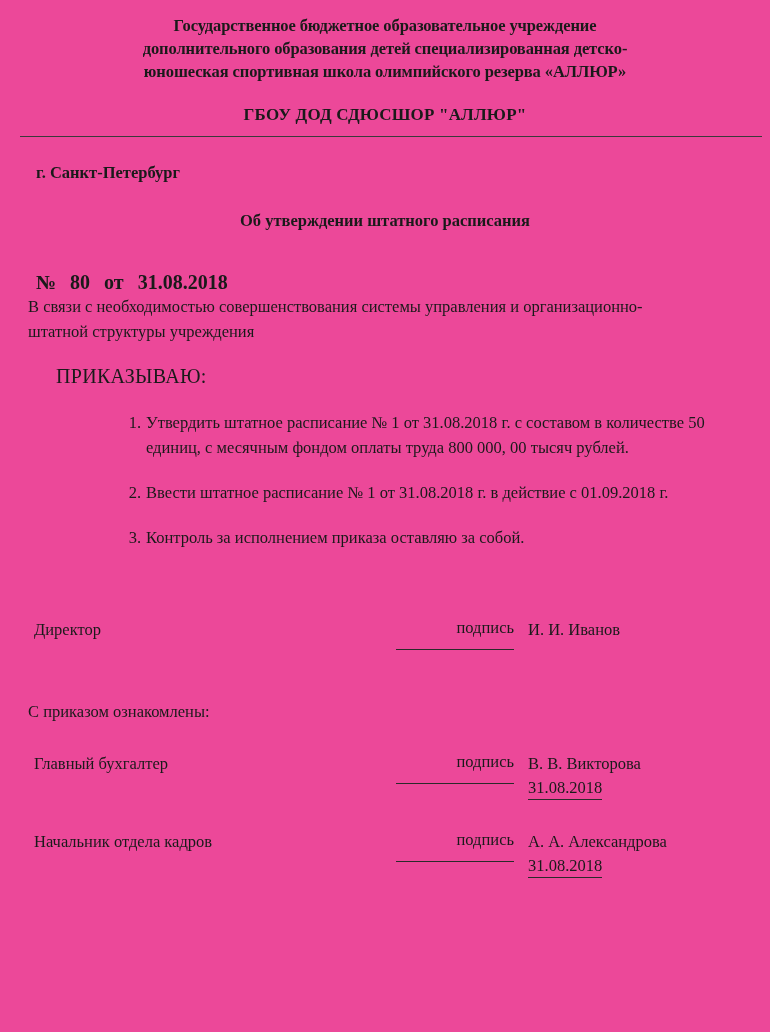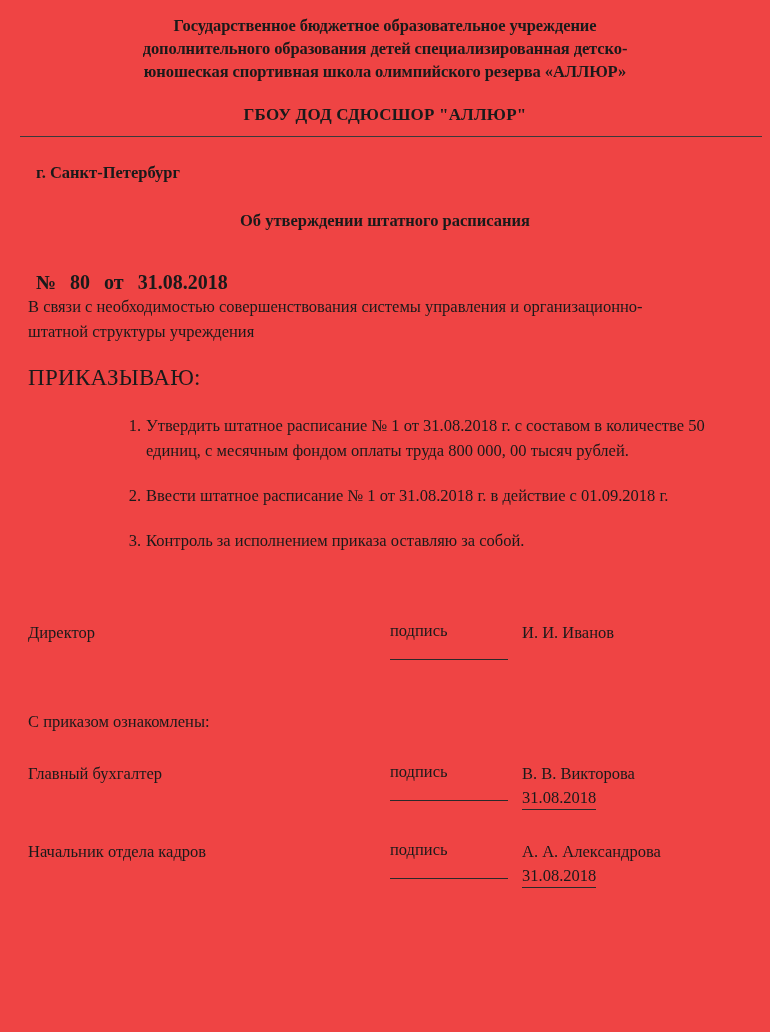--- a/index.html
+++ b/index.html
@@ -8,21 +8,21 @@
     background: #ffffff;
   }
   body {
     font-family: "Liberation Serif", "DejaVu Serif", serif;
     color: #1a1a1a;
   }
   #page {
     position: relative;
     width: 770px;
     height: 1032px;
-    background: #ef4444;
+    background: #ec4899;
     box-sizing: border-box;
     overflow: hidden;
   }
 
   
   .org-block {
     padding: 14px 58px 0 58px;
     text-align: center;
   }
   .org-line {
@@ -77,22 +77,23 @@
 
   
   .body-wrap { padding: 0 28px; }
   .preamble {
     font-size: 16.5px;
     line-height: 25px;
     max-width: 660px;
   }
   .order-word {
     margin-top: 21px;
-    font-size: 23px;
+    font-size: 20px;
     letter-spacing: 0.3px;
+    margin-left: 28px;
   }
 
   ol.items {
     margin: 22px 0 0 0;
     padding: 0 0 0 118px;
     list-style: none;
   }
   ol.items li {
     position: relative;
     font-size: 16.5px;
@@ -107,31 +108,32 @@
     width: 22px;
     text-align: right;
   }
 
   
   .sign-wrap { padding: 0 28px; }
   .sign-row {
     display: flex;
     align-items: flex-start;
     font-size: 16.5px;
+    margin-left: 6px;
   }
   .sign-role {
     width: 362px;
     flex: 0 0 362px;
     padding-top: 2px;
   }
   .sign-mid {
     flex: 0 0 118px;
-    text-align: left;
+    text-align: right;
     border-bottom: 1px solid #2a2a2a;
-    padding-bottom: 18px;
+    padding-bottom: 11px;
   }
   .sign-name {
     margin-left: 14px;
     padding-top: 2px;
   }
   .sign-date {
     display: inline-block;
     margin-top: 3px;
     border-bottom: 1px solid #2a2a2a;
     line-height: 22px;

